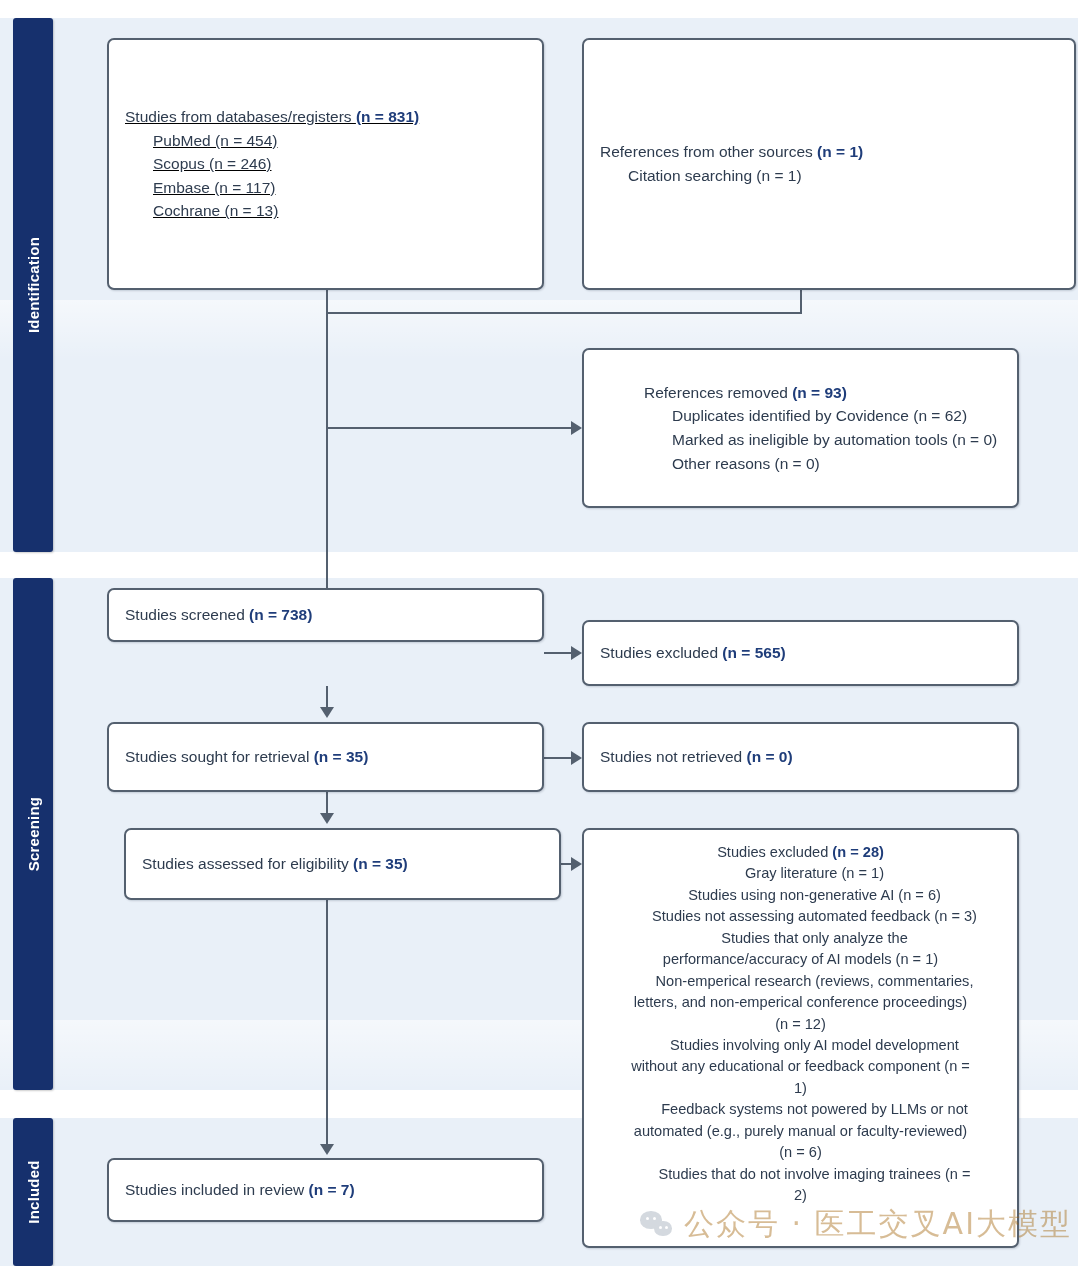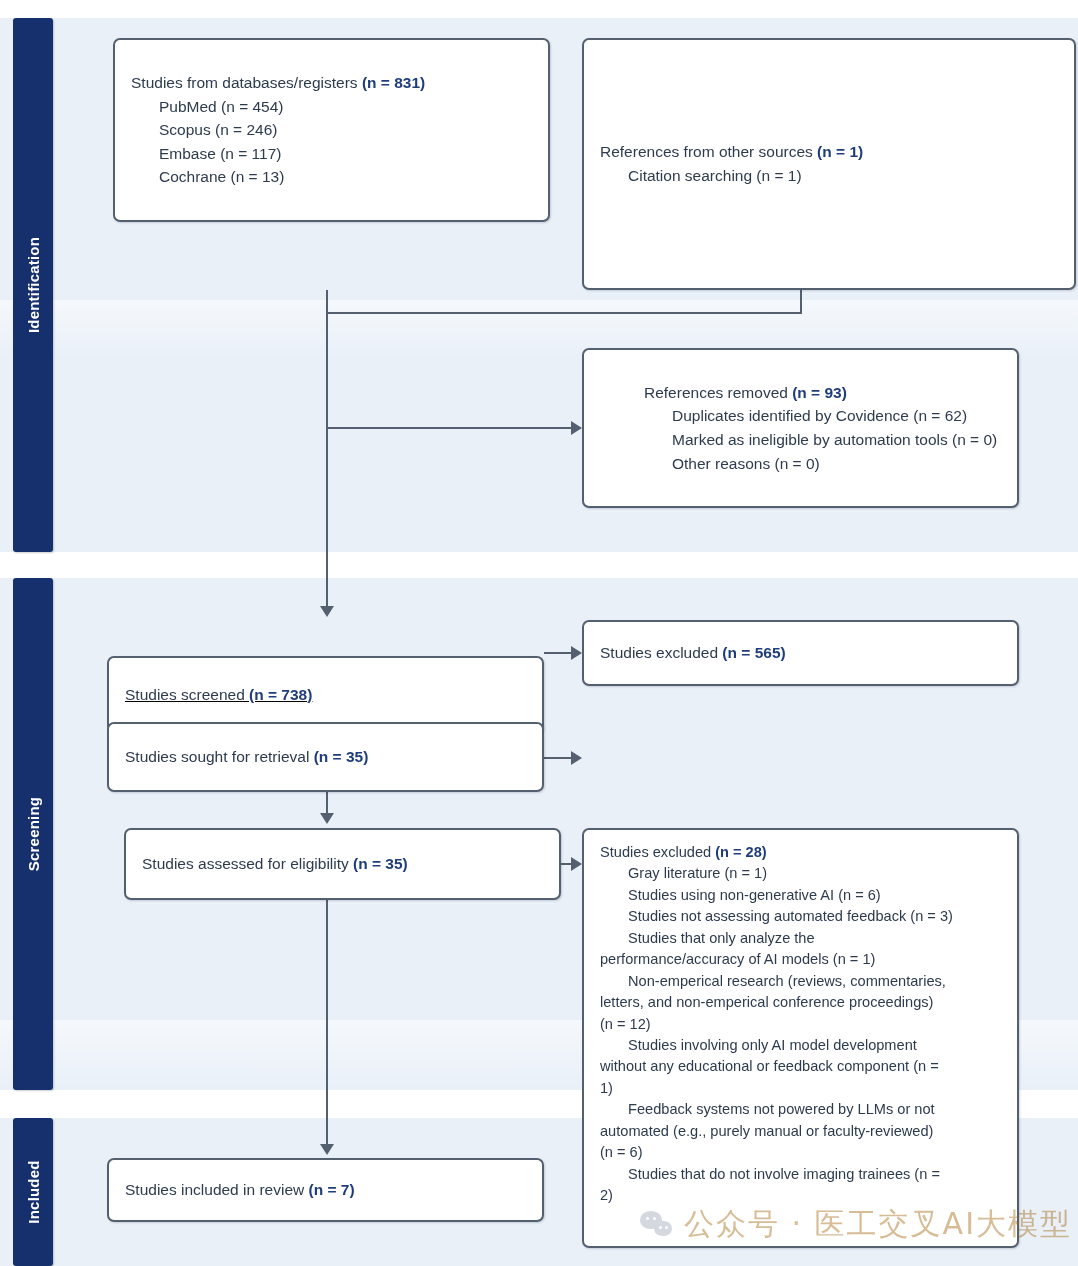--- a/index.html
+++ b/index.html
@@ -76,45 +76,45 @@
     box-shadow: 1px 1px 2px rgba(30,40,60,0.18);
     display: flex;
     align-items: center;
     overflow: hidden;
   }
   .box-inner {
     width: 100%;
     padding: 0 16px;
     box-sizing: border-box;
   }
-  .box.top-align { align-items: flex-start; }
+  .box.top-align { align-items: flex-start; text-align: center; }
   .box.top-align .box-inner { padding-top: 12px; }
 
   .line {
     font-size: 15.5px;
     color: #2d3b4e;
     line-height: 1.52;
     white-space: pre-wrap;
   }
   .line.head { font-weight: normal; }
   .line.sub  { text-indent: 28px; }
   .line.sub-wrap { text-indent: 28px; }
   .accent {
     color: #1f3d7a;
     font-weight: bold;
   }
 
   
   .dense .line { font-size: 14.6px; line-height: 1.47; }
 
   
-  #box-databases    { left: 113px; top: 38px;   width: 437px; height: 184px; }
+  #box-databases    { left: 107px; top: 38px;   width: 437px; height: 252px; text-decoration: underline; }
   #box-other-src    { left: 582px; top: 38px;   width: 494px; height: 252px; }
   #box-removed      { left: 582px; top: 348px;  width: 437px; height: 160px; padding-left: 44px; }
-  #box-screened     { left: 107px; top: 656px;  width: 437px; height: 77px; text-decoration: underline;  }
+  #box-screened     { left: 107px; top: 588px;  width: 437px; height: 54px;  }
   #box-excluded-1   { left: 582px; top: 620px;  width: 437px; height: 66px;  }
   #box-sought       { left: 107px; top: 722px;  width: 437px; height: 70px;  }
   #box-not-retr     { left: 582px; top: 722px;  width: 437px; height: 70px;  }
   #box-assessed     { left: 124px; top: 828px;  width: 437px; height: 72px;  }
   #box-excluded-2   { left: 582px; top: 828px;  width: 437px; height: 420px; }
   #box-included     { left: 107px; top: 1158px; width: 437px; height: 64px;  }
 
   
   .conn {
     position: absolute;
@@ -264,20 +264,25 @@
       <div class="line head"><span>Studies excluded </span><span class="accent">(n = 565)</span></div>
     </div>
   </div>
 
   <div class="box" id="box-sought">
     <div class="box-inner">
       <div class="line head"><span>Studies sought for retrieval </span><span class="accent">(n = 35)</span></div>
     </div>
   </div>
 
+  <div class="box" id="box-not-retr">
+    <div class="box-inner">
+      <div class="line head"><span>Studies not retrieved </span><span class="accent">(n = 0)</span></div>
+    </div>
+  </div>
 
   <div class="box" id="box-assessed">
     <div class="box-inner">
       <div class="line head"><span>Studies assessed for eligibility </span><span class="accent">(n = 35)</span></div>
     </div>
   </div>
 
   <div class="box top-align dense" id="box-excluded-2">
     <div class="box-inner">
       <div class="line head"><span>Studies excluded </span><span class="accent">(n = 28)</span></div>

